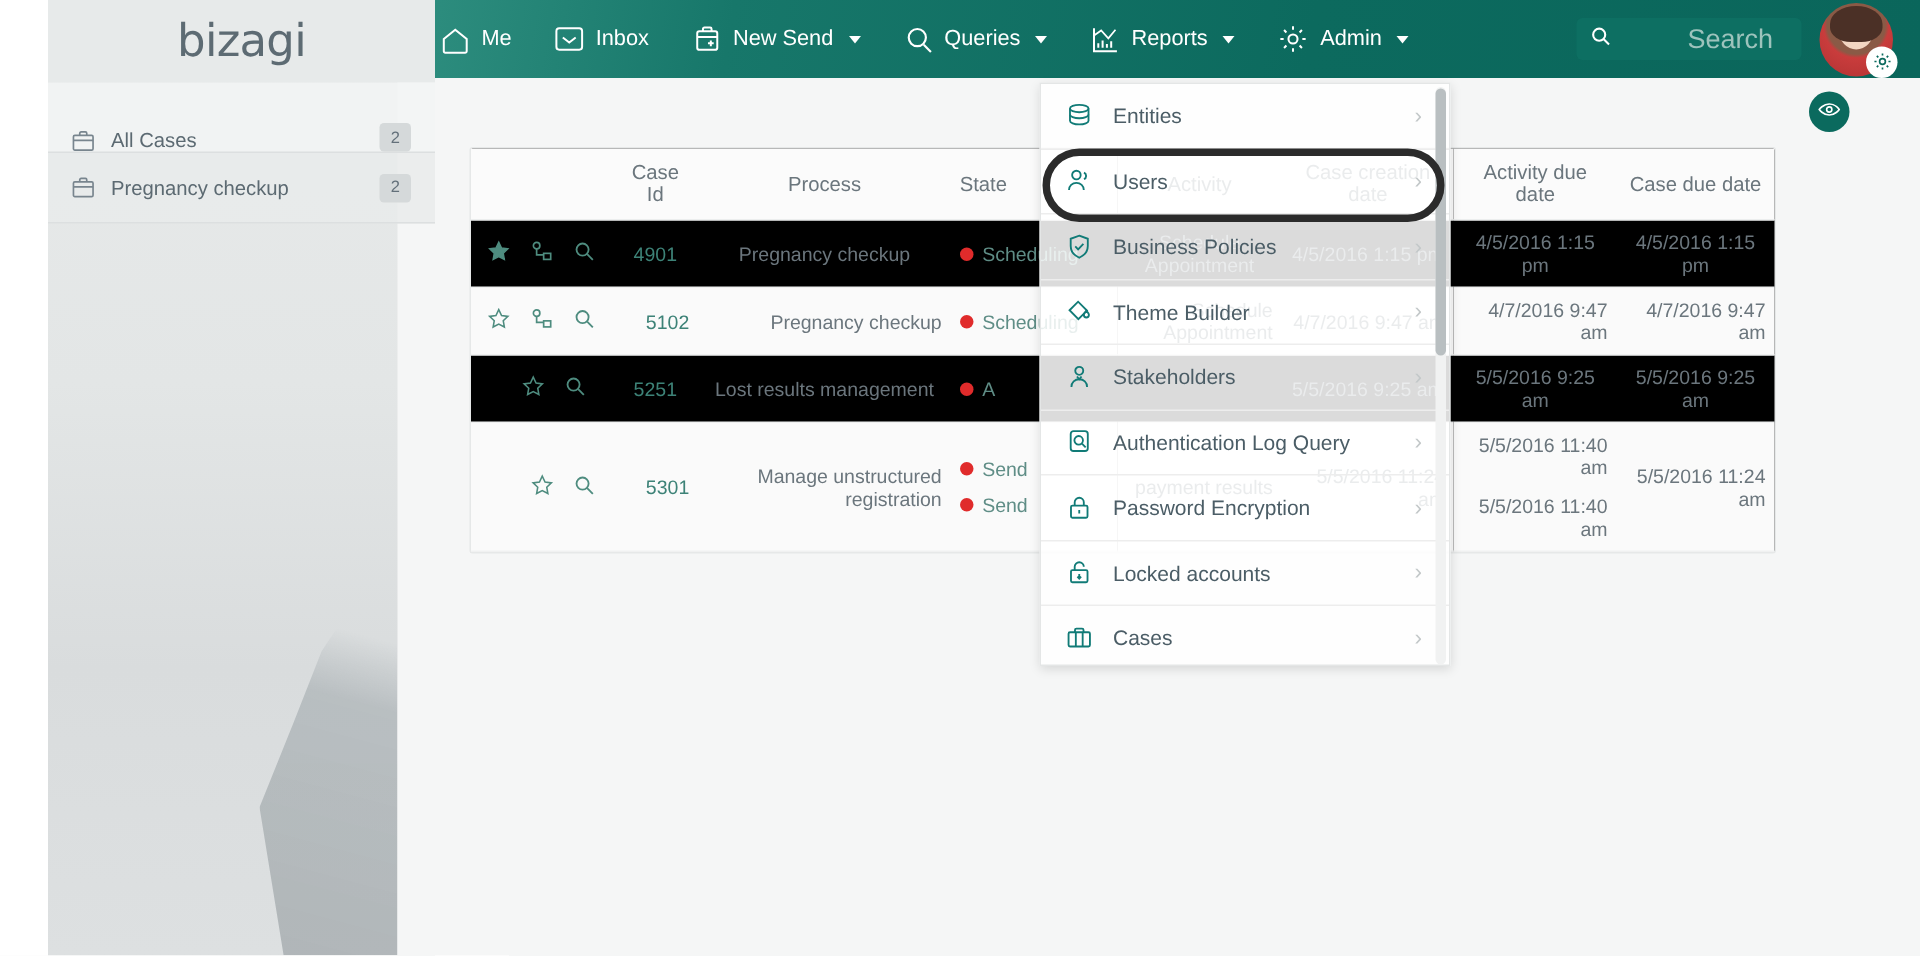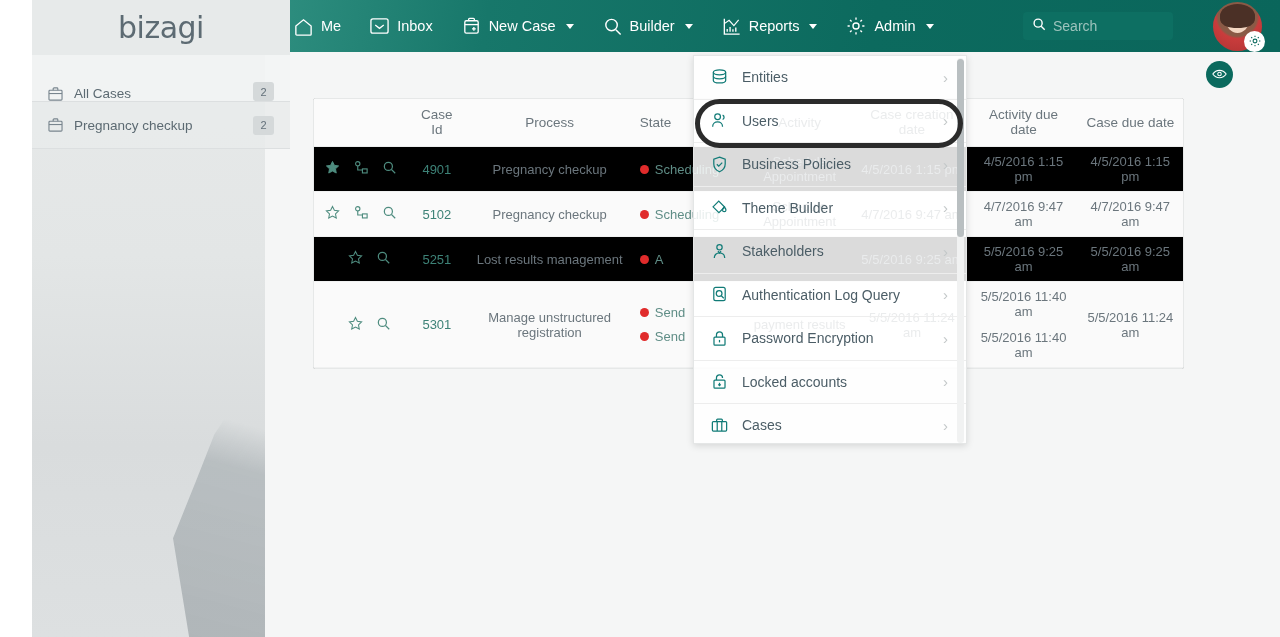--- a/index.html
+++ b/index.html
@@ -53,37 +53,37 @@
     min-width:21px; height:19px; padding:0 6px; border-radius:3px;
     background:#d5d9da; color:#63707a; font-size:11px;
     display:flex; align-items:center; justify-content:center;
   }
   .caret-small { width:0;height:0;border-left:4px solid transparent;border-right:4px solid transparent;border-top:5px solid #7d8a92; margin-left:5px;}
 
   
   .header {
     position:absolute; left:265px; top:0; width:1015px; height:52px;
     background: linear-gradient(100deg,#2f8f80 0%, #17776a 22%, #0c6a5e 60%, #0a665b 100%);
-    display:flex; align-items:center;gap:28px;
+    display:flex; align-items:center;
   }
   .nav-top { display:flex; align-items:center; height:52px; margin-left:14px; }
   .topitem {
     display:flex; align-items:center; gap:7px; height:52px;
     padding:0 14px; color:#ffffff; font-size:14.5px; cursor:pointer; position:relative;
   }
   .topitem svg { display:block; }
   .topitem .tcaret { width:0;height:0;border-left:4.5px solid transparent;border-right:4.5px solid transparent;border-top:5px solid #ffffff; margin-left:3px; }
   .search-wrap { margin-left:auto; margin-right:12px; position:relative; }
   .search-box {
     width:150px; height:28px; border-radius:4px; background:#0d6f62;
     display:flex; align-items:center; padding:0 9px; gap:7px;
   }
   .search-box input {
     background:transparent; border:0; outline:0; color:#ffffff;
-    font-size:14px; font-family:"Liberation Sans",sans-serif; width:100%;
+    font-size:18px; font-family:"Liberation Sans",sans-serif; width:100%;margin-left:44px;
   }
   .search-box input::placeholder{ color:#9dc3bc; }
   .avatar-wrap { position:relative; width:49px; height:49px; margin-right:18px; }
   .avatar {
     width:49px;height:49px;border-radius:50%;overflow:hidden;
     background: radial-gradient(circle at 50% 30%, #f2d3c0 0 28%, #8a5a46 28% 46%, #c93c3c 52%, #b03333 100%);
     position:relative;
   }
   .avatar:before{
     content:""; position:absolute; left:13px; top:6px; width:23px;height:25px;border-radius:50%;
@@ -113,21 +113,21 @@
   }
   table { width:100%; border-collapse:collapse; }
   thead th {
     font-weight:400; color:#6b767d; font-size:13.5px; padding:8px 6px 9px;
     background:#fbfbfb; border-bottom:1px solid #eceeee; text-align:center;
   }
   tbody td {
     font-size:13px; color:#6b767d; padding:7px 6px; text-align:center;
     border-bottom:1px solid #f0f1f1; vertical-align:middle;
   }
-  tbody tr.alt td { background:#fafafa; }
+  tbody tr.alt td { background:#fafafa;text-align:right; }
   td.c-id { color:#3d8277; }
   td.c-acts { white-space:nowrap; }
   .ricon { display:inline-block; vertical-align:middle; margin:0 5px; color:#4e8c7f; cursor:pointer; }
   .state { display:flex; align-items:center; gap:6px; justify-content:flex-start; color:#5f8d86; font-size:13px; }
   .dot { width:9px;height:9px;border-radius:50%; background:#e02b2b; flex:0 0 9px; }
   .stack { display:flex; flex-direction:column; gap:9px; }
 
   
   .menu {
     position:absolute; left:693px; top:55px; width:274px; height:389px;
@@ -221,32 +221,32 @@
 
       <div class="topitem">
         <span>
           <svg width="21" height="21" viewBox="0 0 22 22" fill="none" stroke="#fff" stroke-width="1.4">
             <rect x="4" y="5" width="14" height="13" rx="1.5"></rect>
             <path d="M8 5V3.5A1 1 0 019 2.5h4a1 1 0 011 1V5"></path>
             <path d="M4 9h14"></path>
             <path d="M11.5 13.5h4M13.5 11.5v4"></path>
           </svg>
         </span>
-        <span>New Case</span>
+        <span>New Send</span>
         <span class="tcaret"></span>
       </div>
 
       <div class="topitem">
         <span>
           <svg width="21" height="21" viewBox="0 0 22 22" fill="none" stroke="#fff" stroke-width="1.5">
             <circle cx="10" cy="9.5" r="6"></circle>
             <path d="M14.5 14.5l5 5"></path>
           </svg>
         </span>
-        <span>Builder</span>
+        <span>Queries</span>
         <span class="tcaret"></span>
       </div>
 
       <div class="topitem">
         <span>
           <svg width="21" height="21" viewBox="0 0 22 22" fill="none" stroke="#fff" stroke-width="1.4">
             <path d="M3.5 3v16h16"></path>
             <path d="M3.5 8l5-3.5 5 5.5 5-6" stroke-width="1.2"></path>
             <path d="M6.5 16.5v-3M9.5 16.5v-5M12.5 16.5v-2.5M15.5 16.5v-4.5"></path>
           </svg>

